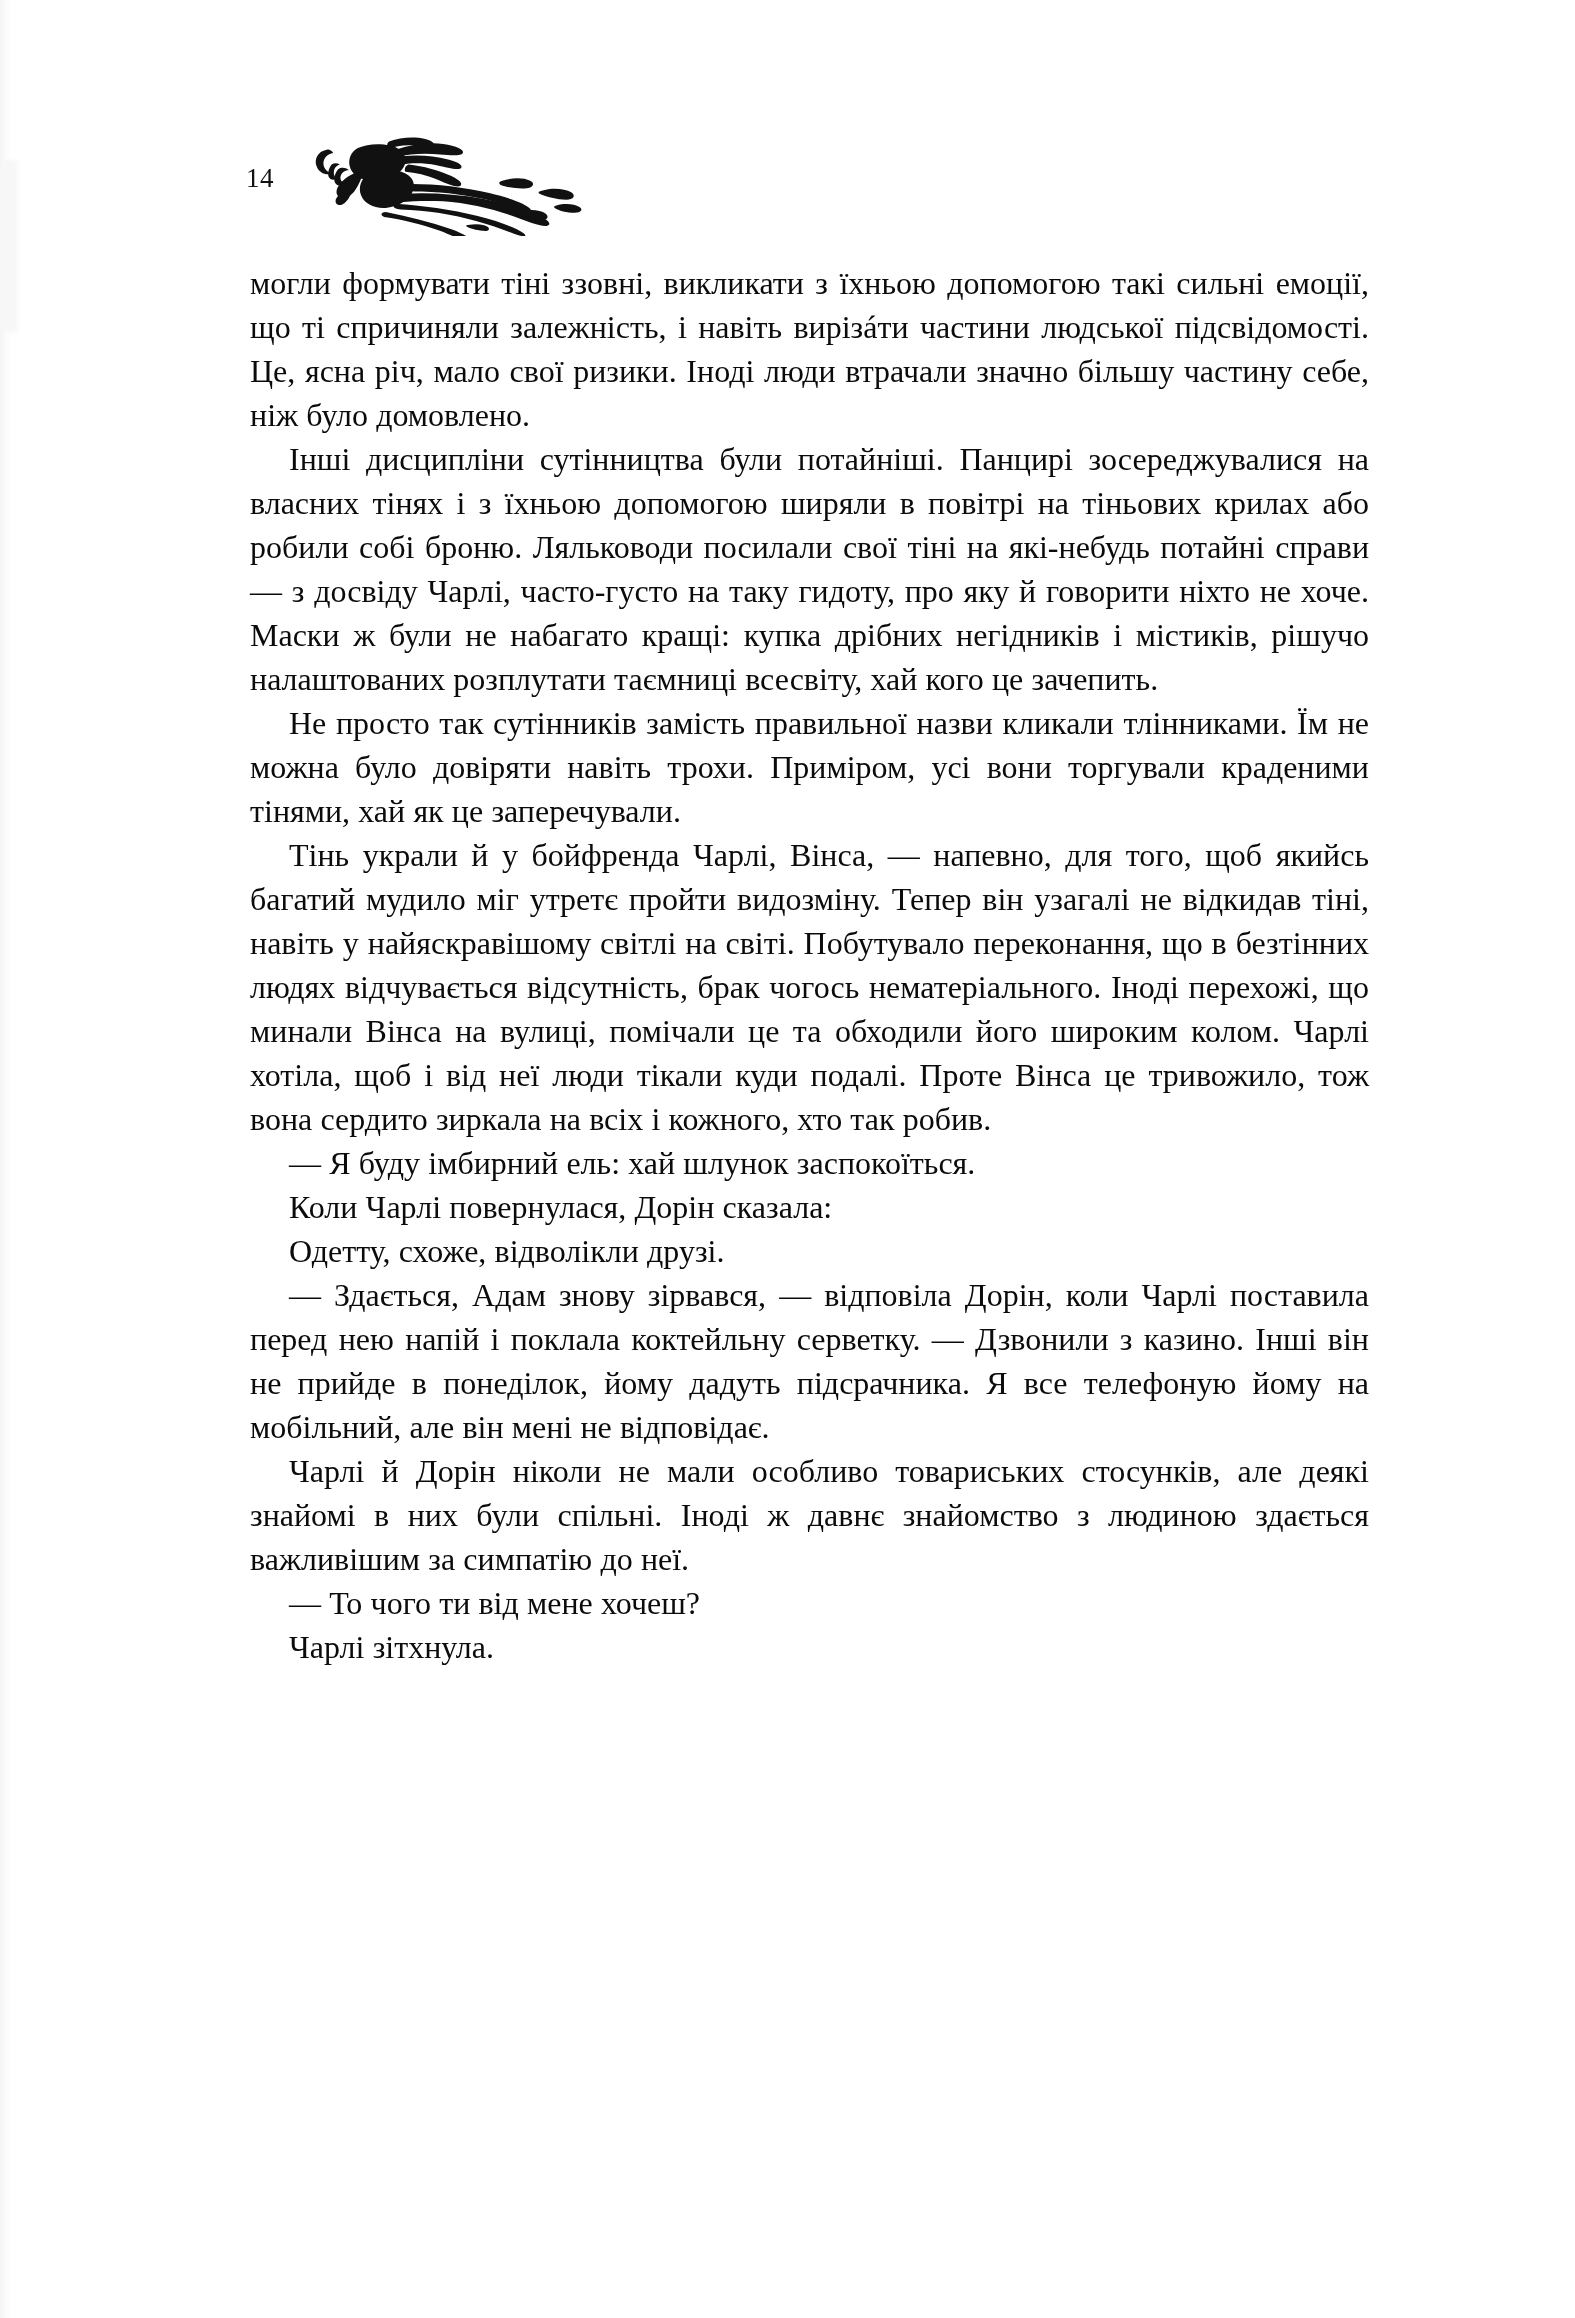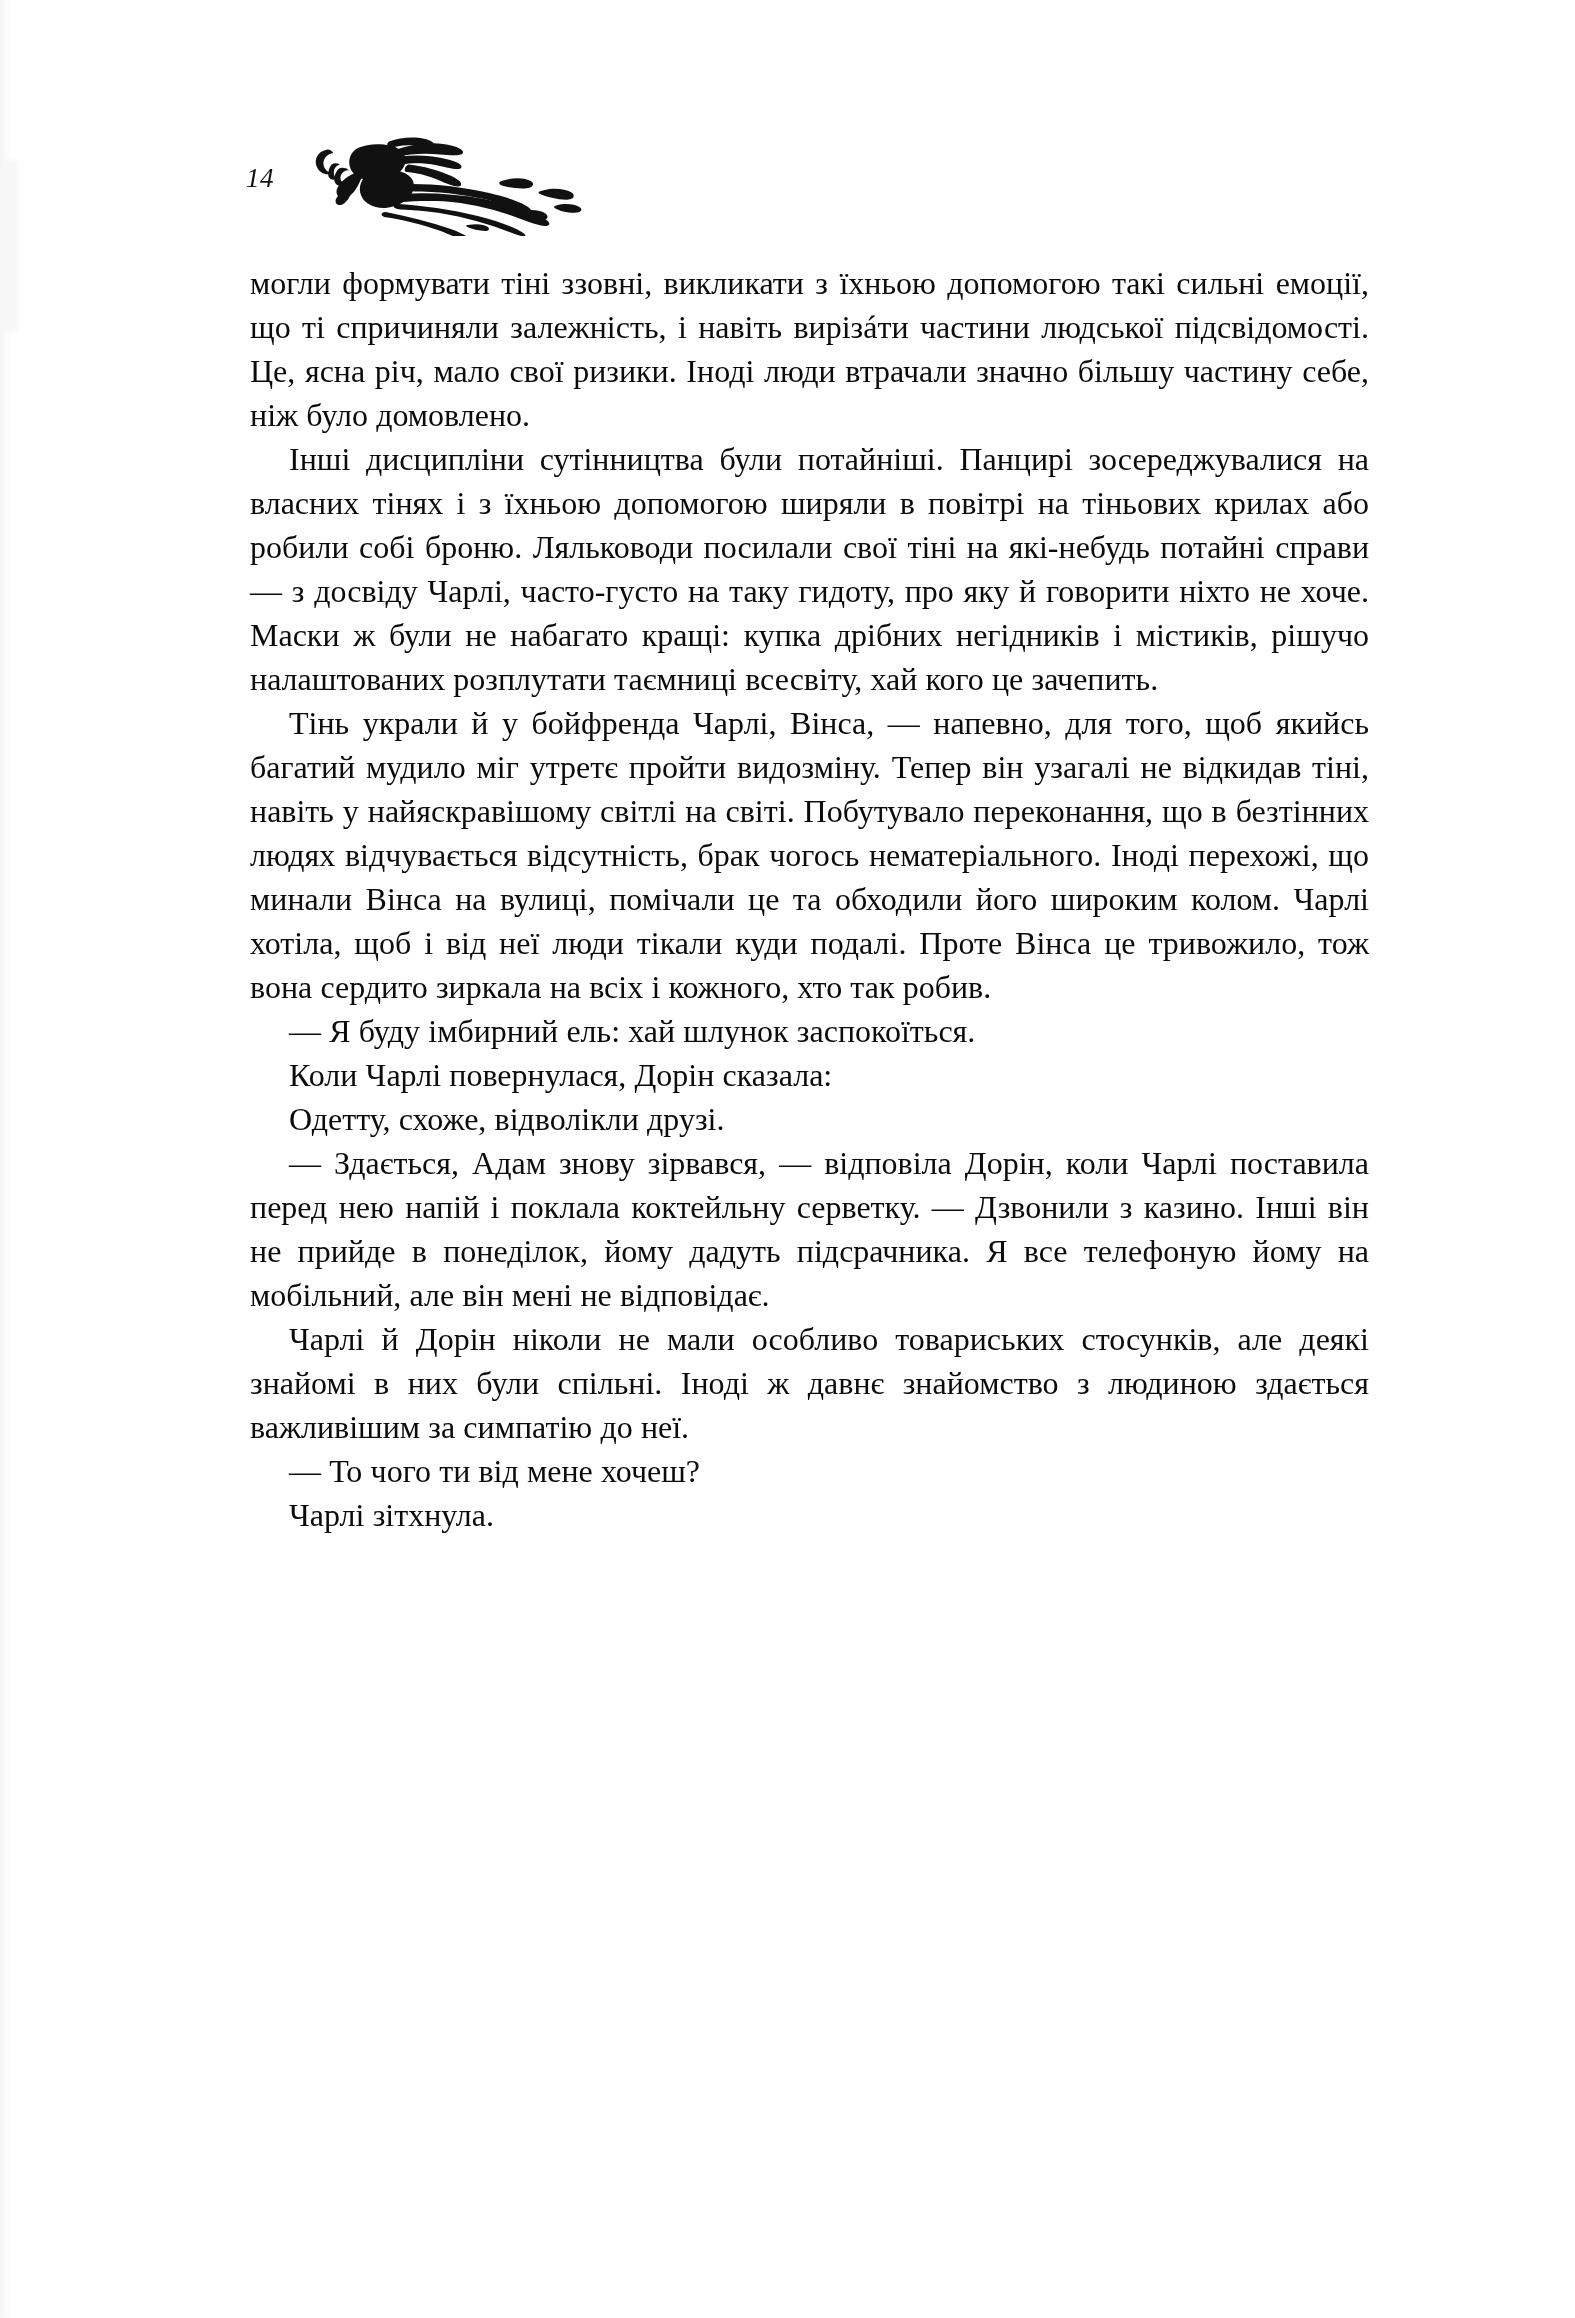--- a/index.html
+++ b/index.html
@@ -45,21 +45,20 @@
     height: 107px;
   }
   .folio {
     position: absolute;
     left: 0;
     top: 24.6px;
     font-size: 27px;
     line-height: 1;
     letter-spacing: 0.4px;
     color: #111;
-    font-style: italic;
   }
   .ornament {
     position: absolute;
     left: 61px;
     top: -6.6px;
     width: 279px;
     height: 103px;
   }
   .ornament svg { display: block; width: 100%; height: 100%; }
 
@@ -126,20 +125,21 @@
           <path d="M304 88 C314 85 326 86 332 90 C337 93 334 97 326 97 C317 97 306 94 302 91 C300 90 301 89 304 88 Z"></path>
           <path d="M196 112 C206 110 216 111 220 114 C224 117 221 120 214 119 C206 118 198 116 195 114 C193 113 194 112 196 112 Z"></path>
         </g>
       </svg>
     </div>
   </div>
 
   <div class="body-text">
     <p class="para no-indent">могли формувати тіні ззовні, викликати з їхньою допомогою такі сильні емоції, що ті спричиняли залежність, і навіть вирізáти частини людської підсвідомості. Це, ясна річ, мало свої ризики. Іноді люди втрачали значно більшу частину себе, ніж було домовлено.</p>
     <p class="para">Інші дисципліни сутінництва були потайніші. Панцирі зосереджувалися на власних тінях і з їхньою допомогою ширяли в повітрі на тіньових крилах або робили собі броню. Ляльководи посилали свої тіні на які-небудь потайні справи — з досвіду Чарлі, часто-густо на таку гидоту, про яку й говорити ніхто не хоче. Маски ж були не набагато кращі: купка дрібних негідників і містиків, рішучо налаштованих розплутати таємниці всесвіту, хай кого це зачепить.</p>
+    <p class="para">Не просто так сутінників замість правильної назви кликали тлінниками. Їм не можна було довіряти навіть трохи. Приміром, усі вони торгували краденими тінями, хай як це заперечували.</p>
     <p class="para">Тінь украли й у бойфренда Чарлі, Вінса, — напевно, для того, щоб якийсь багатий мудило міг утретє пройти видозміну. Тепер він узагалі не відкидав тіні, навіть у найяскравішому світлі на світі. Побутувало переконання, що в безтінних людях відчувається відсутність, брак чогось нематеріального. Іноді перехожі, що минали Вінса на вулиці, помічали це та обходили його широким колом. Чарлі хотіла, щоб і від неї люди тікали куди подалі. Проте Вінса це тривожило, тож вона сердито зиркала на всіх і кожного, хто так робив.</p>
     <p class="para dialogue">— Я буду імбирний ель: хай шлунок заспокоїться.</p>
     <p class="para dialogue">Коли Чарлі повернулася, Дорін сказала:</p>
     <p class="para dialogue">Одетту, схоже, відволікли друзі.</p>
     <p class="para">— Здається, Адам знову зірвався, — відповіла Дорін, коли Чарлі поставила перед нею напій і поклала коктейльну серветку. — Дзвонили з казино. Інші він не прийде в понеділок, йому дадуть підсрачника. Я все телефоную йому на мобільний, але він мені не відповідає.</p>
     <p class="para">Чарлі й Дорін ніколи не мали особливо товариських стосунків, але деякі знайомі в них були спільні. Іноді ж давнє знайомство з людиною здається важливішим за симпатію до неї.</p>
     <p class="para dialogue">— То чого ти від мене хочеш?</p>
     <p class="para dialogue">Чарлі зітхнула.</p>
   </div>
 

